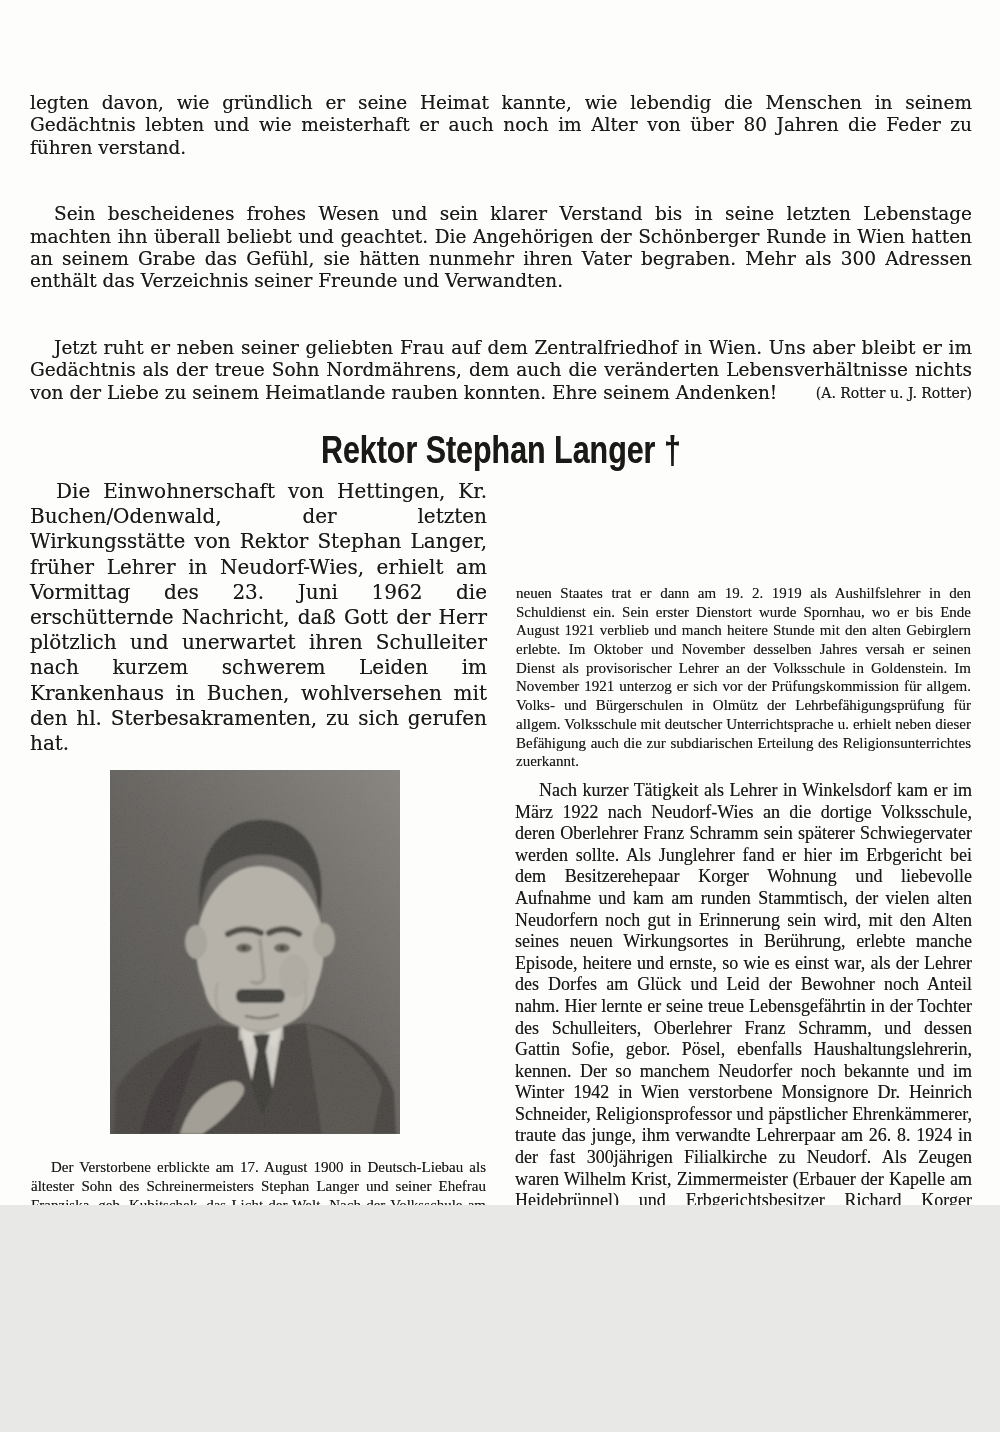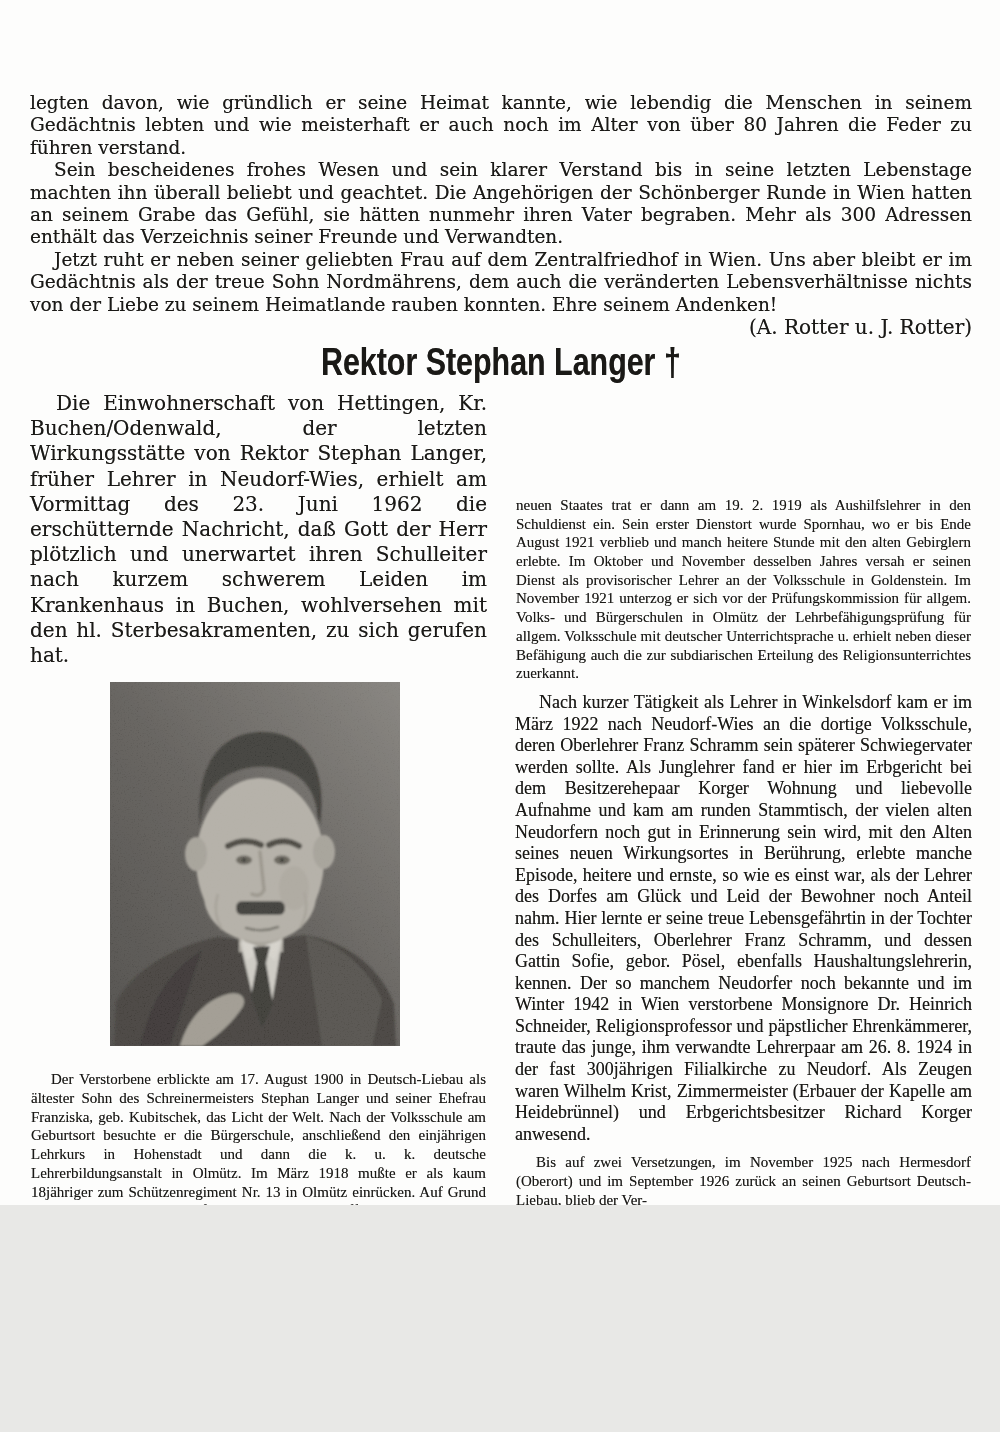--- a/index.html
+++ b/index.html
@@ -8,22 +8,22 @@
     background:#fdfdfc;color:#1a1916;margin:0 auto;
     font-family:"DejaVu Serif",serif;
   }
   .content{padding:92px 28px 0 30px;}
   
   .intro p{
     margin:0;font-size:18.5px;line-height:22.4px;text-align:justify;
     text-shadow:0 0 .5px rgba(10,10,10,.55);
     hyphens:auto;
   }
-  .intro p.indent{text-indent:24px;}
-  .signature{float:right;font-size:20px;}
+  .intro p.indent{text-indent:24px;margin-top:44px;}
+  .signature{float:right;font-size:14px;}
   
   .headline{margin:26px 0 8px;text-align:center;}
   .headline .headline-text{
     display:inline-block;transform:scaleX(.8);transform-origin:center;
     font-family:"Liberation Sans",sans-serif;font-weight:bold;
     font-size:38px;line-height:40px;letter-spacing:0;
     text-shadow:0 0 .6px rgba(10,10,10,.6);
   }
   
   .columns{display:flex;gap:28px;align-items:center;}

